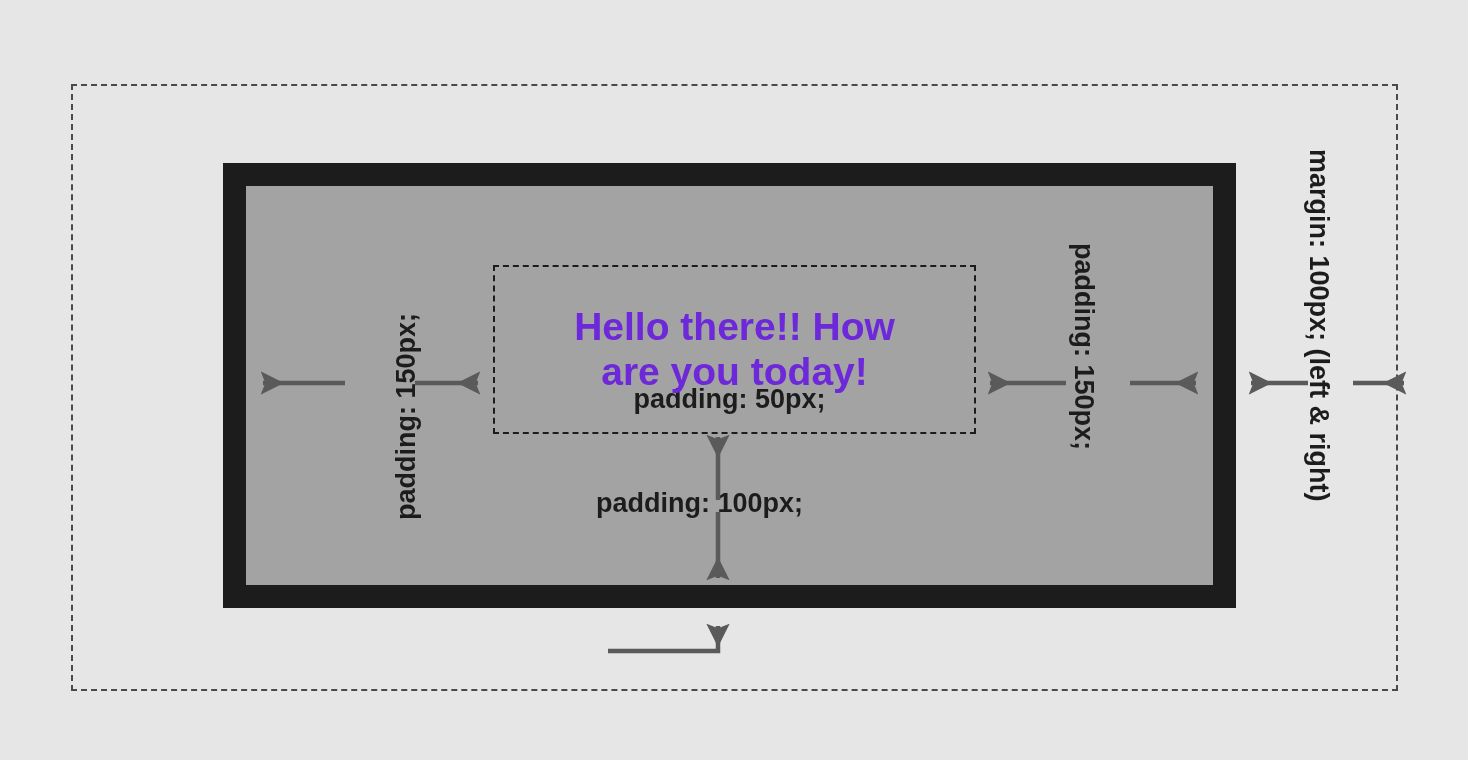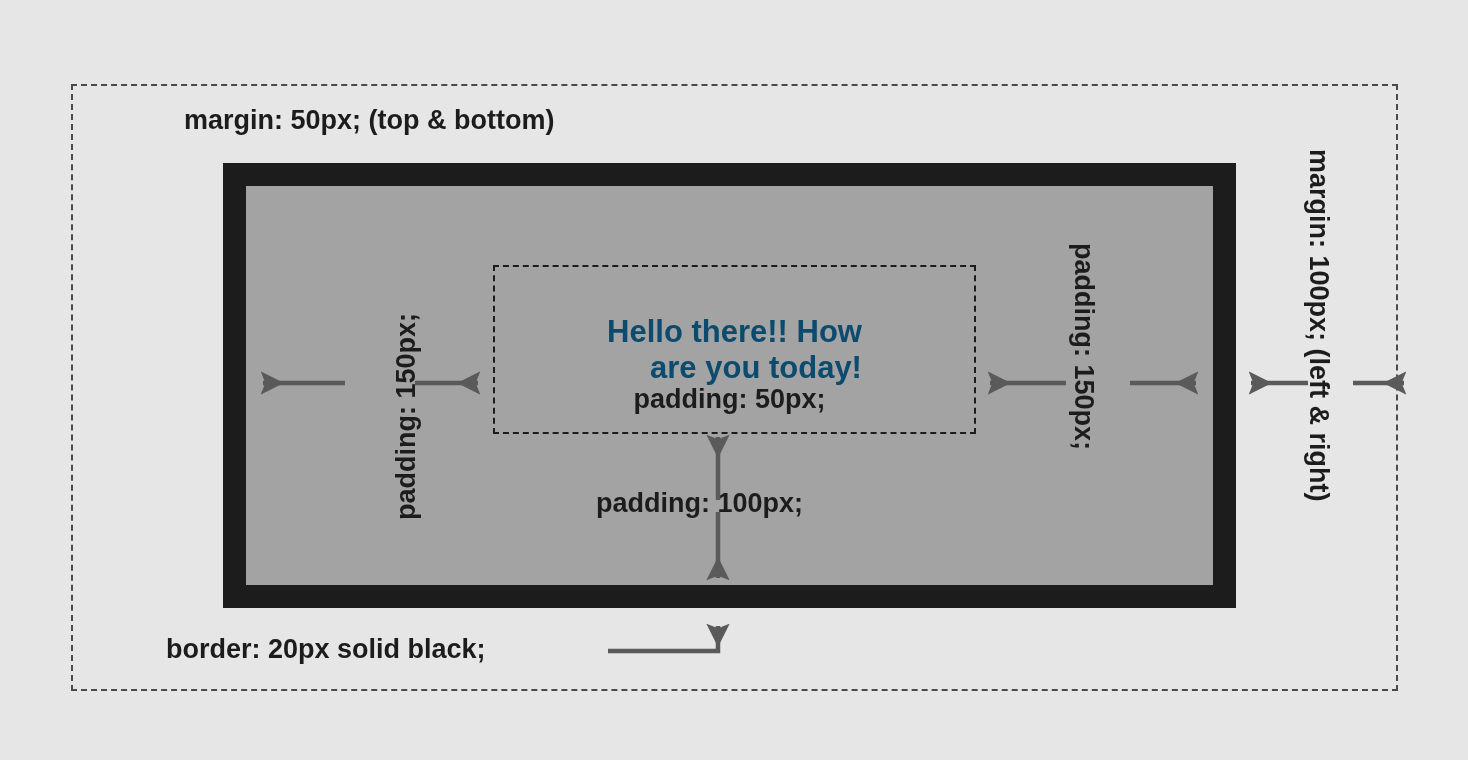--- a/index.html
+++ b/index.html
@@ -128,24 +128,24 @@
     left: 493px;
     top: 265px;
     width: 483px;
     height: 169px;
     border: 2px dashed #1c1c1c;
     display: flex;
     align-items: center;
     justify-content: center;
   }
   #content-text {
-    font-size: 31px;
-    font-weight: bold;
-    color: #0c4a6e;
-    text-align: right;
+    font-size: 39px;
+    font-weight: bold;
+    color: #6d28d9;
+    text-align: center;
     line-height: 1.15;
     white-space: pre-line;
     padding: 0 6px;
   }
 
   
   #border-label {
     position: absolute;
     left: 166px;
     top: 634px;
@@ -165,38 +165,36 @@
   }
 </style>
 </head>
 <body>
 
 <div id="stage">
 
 
   <div id="screen-box"></div>
 
-  <div id="margin-top-label">margin: 50px; (top &amp; bottom)</div>
 
   <div id="element-box">
     <div id="padding-top-label">padding: 50px;</div>
   </div>
 
   <div class="vlabel" id="padding-left-label">padding: 150px;</div>
   <div class="vlabel" id="padding-right-label">padding: 150px;</div>
   <div class="vlabel" id="margin-right-label">margin: 100px; (left &amp; right)</div>
 
   <div id="padding-bottom-label">padding: 100px;</div>
 
   <div id="content-box">
     <div id="content-text">Hello there!! How
 are you today!</div>
   </div>
 
-  <div id="border-label">border: 20px solid black;</div>
 
   <svg id="arrow-layer" viewBox="0 0 1468 760">
     <defs>
       <marker id="ahL" viewBox="0 0 10 10" refX="9" refY="5" markerWidth="5.2" markerHeight="5.2" orient="auto-start-reverse">
         <path d="M 0 5 L 10 0 L 8 5 L 10 10 z" fill="#5a5a5a"></path>
       </marker>
     </defs>
 
     <g>
       <line x1="345" y1="383" x2="263" y2="383" stroke="#5a5a5a" stroke-width="4.5" marker-end="url(#ahL)"></line>

